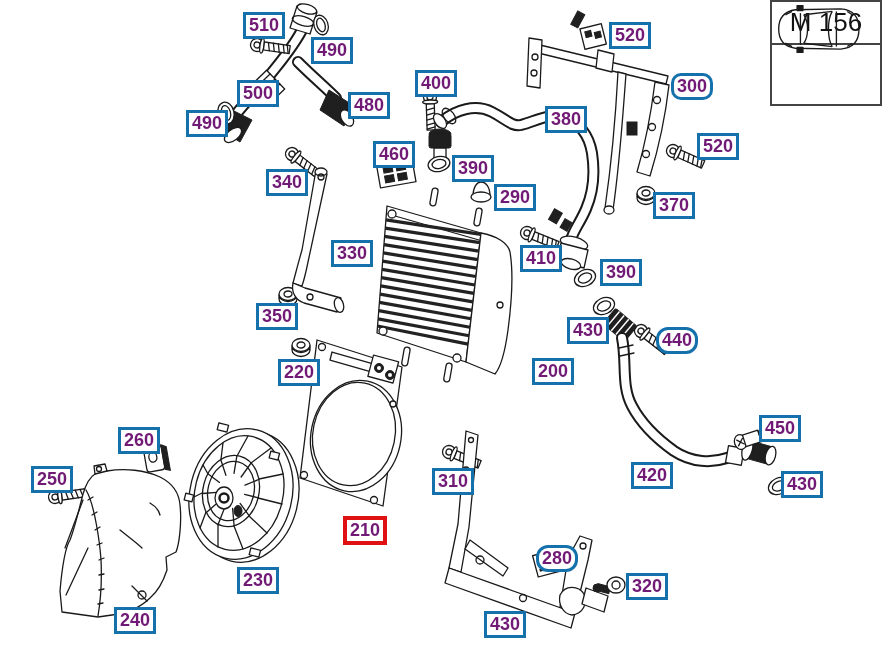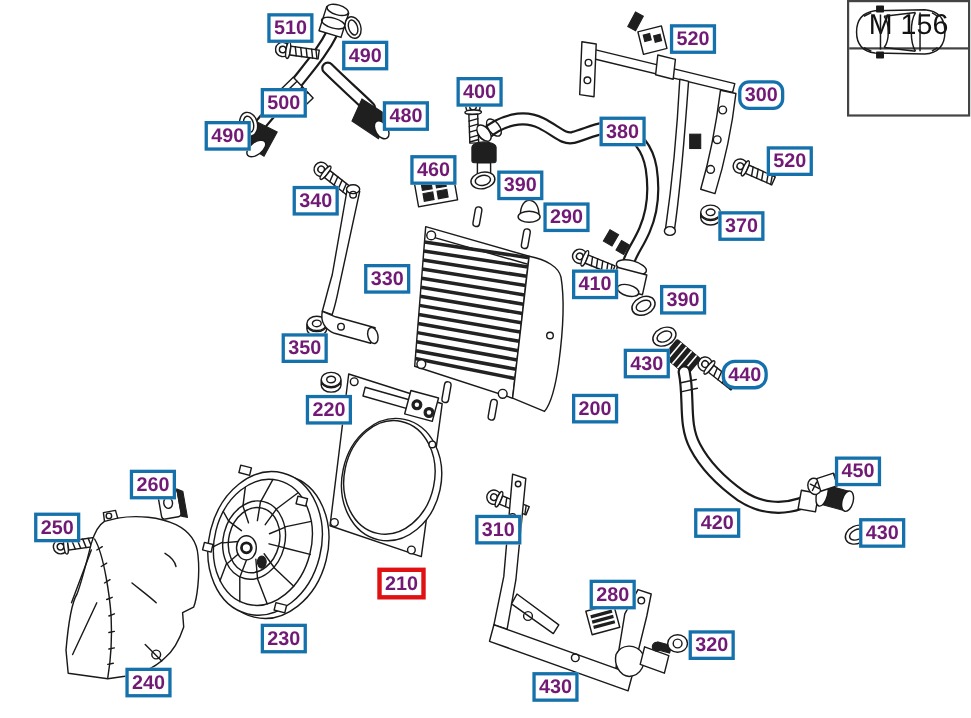--- a/index.html
+++ b/index.html
@@ -393,37 +393,37 @@
       <div class="callout" style="left: 186px; top: 110px;">490</div>
       <div class="callout" style="left: 348px; top: 92px;">480</div>
       <div class="callout" style="left: 415px; top: 70px;">400</div>
       <div class="callout" style="left: 266px; top: 169px;">340</div>
       <div class="callout" style="left: 373px; top: 141px;">460</div>
       <div class="callout" style="left: 452px; top: 155px;">390</div>
       <div class="callout" style="left: 494px; top: 184px;">290</div>
       <div class="callout" style="left: 331px; top: 240px;">330</div>
       <div class="callout" style="left: 256px; top: 303px;">350</div>
       <div class="callout" style="left: 278px; top: 359px;">220</div>
-      <div class="callout" style="left: 520px; top: 358px;">200</div>
+      <div class="callout" style="left: 532px; top: 358px;">200</div>
       <div class="callout" style="left: 520px; top: 245px;">410</div>
       <div class="callout" style="left: 609px; top: 22px;">520</div>
       <div class="callout" style="left: 671px; top: 73px; border-radius: 10px;">300</div>
       <div class="callout" style="left: 545px; top: 106px;">380</div>
       <div class="callout" style="left: 697px; top: 133px;">520</div>
       <div class="callout" style="left: 653px; top: 192px;">370</div>
       <div class="callout" style="left: 600px; top: 259px;">390</div>
       <div class="callout" style="left: 567px; top: 317px;">430</div>
       <div class="callout" style="left: 656px; top: 327px; border-radius: 12px;">440</div>
       <div class="callout" style="left: 759px; top: 415px; text-align: center;">450</div>
       <div class="callout" style="left: 631px; top: 462px;">420</div>
       <div class="callout" style="left: 781px; top: 471px;">430</div>
       <div class="callout" style="left: 118px; top: 427px;">260</div>
       <div class="callout" style="left: 31px; top: 466px;">250</div>
       <div class="callout" style="left: 432px; top: 468px;">310</div>
       <div class="callout highlight" style="left: 343px; top: 516px;">210</div>
       <div class="callout" style="left: 237px; top: 567px;">230</div>
       <div class="callout" style="left: 114px; top: 607px;">240</div>
-      <div class="callout" style="left: 536px; top: 527px;">280</div>
+      <div class="callout" style="left: 536px; top: 545px; border-radius: 12px;">280</div>
       <div class="callout" style="left: 626px; top: 573px;">320</div>
       <div class="callout" style="left: 484px; top: 611px;">430</div>
     </div>
 
 </div>
 
 </body></html>

